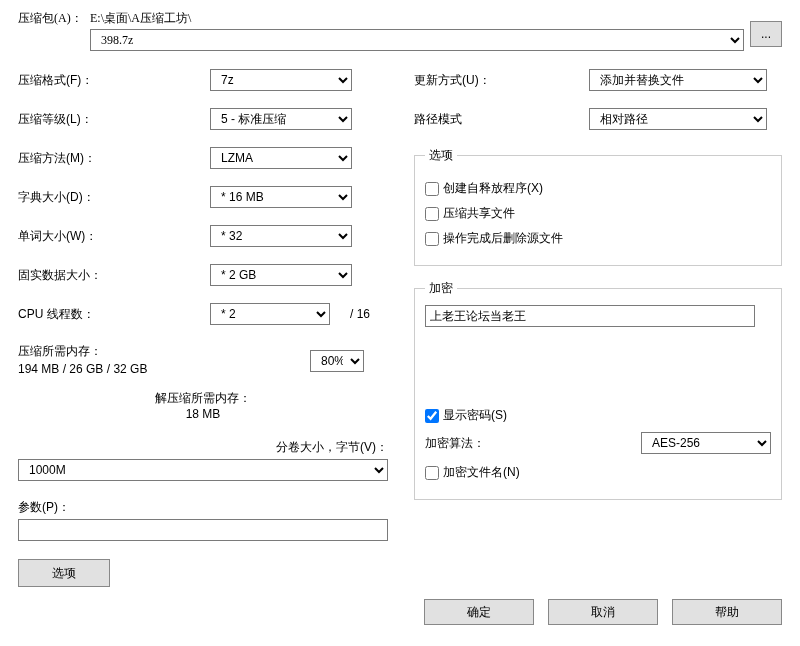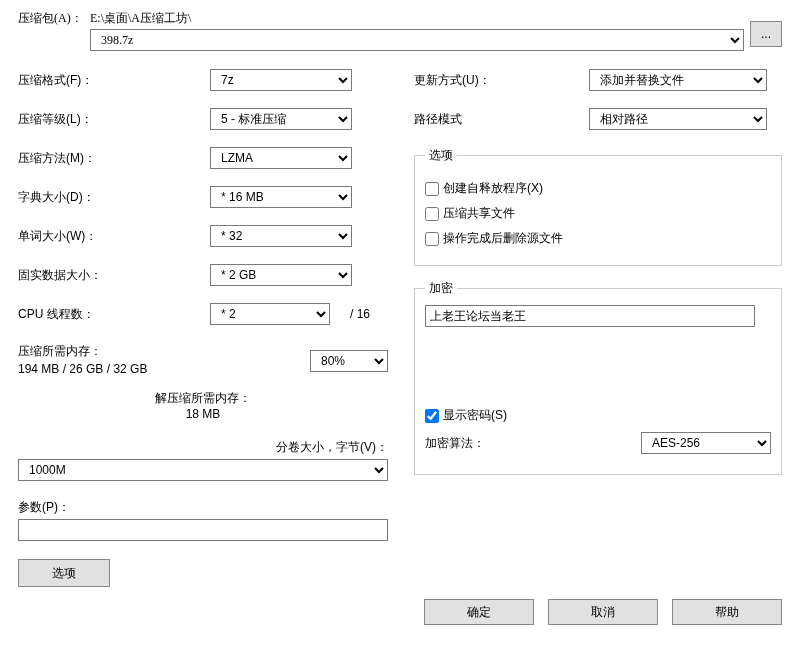--- a/index.html
+++ b/index.html
@@ -93,21 +93,21 @@
   .mem-row {
     display: flex;
     align-items: flex-start;
     margin-bottom: 12px;
   }
   .mem-label-block {
     width: 292px;
     line-height: 1.5;
   }
   .mem-row select {
-    width: 78px;
+    width: 54px;
     margin-top: 8px;
   }
   .decomp-row {
     display: flex;
     align-items: center;
     margin-bottom: 18px;
     flex-direction: column;
   }
   .decomp-row .label { flex: 1; }
   .vol-label-row { margin-bottom: 3px; text-align: right; }
@@ -330,20 +330,24 @@
         <div class="check-row">
           <input type="checkbox" checked="" style="">
           <span>显示密码(S)</span>
         </div>
         <div class="enc-algo-row">
           <span class="label">加密算法：</span>
           <select>
             <option>AES-256</option>
           </select>
         </div>
+        <div class="check-row">
+          <input type="checkbox" style="">
+          <span>加密文件名(N)</span>
+        </div>
       </fieldset>
 
     </div>
   </div>
 </div>
 
 <div class="footer">
   <button class="btn">确定</button>
   <button class="btn">取消</button>
   <button class="btn">帮助</button>

